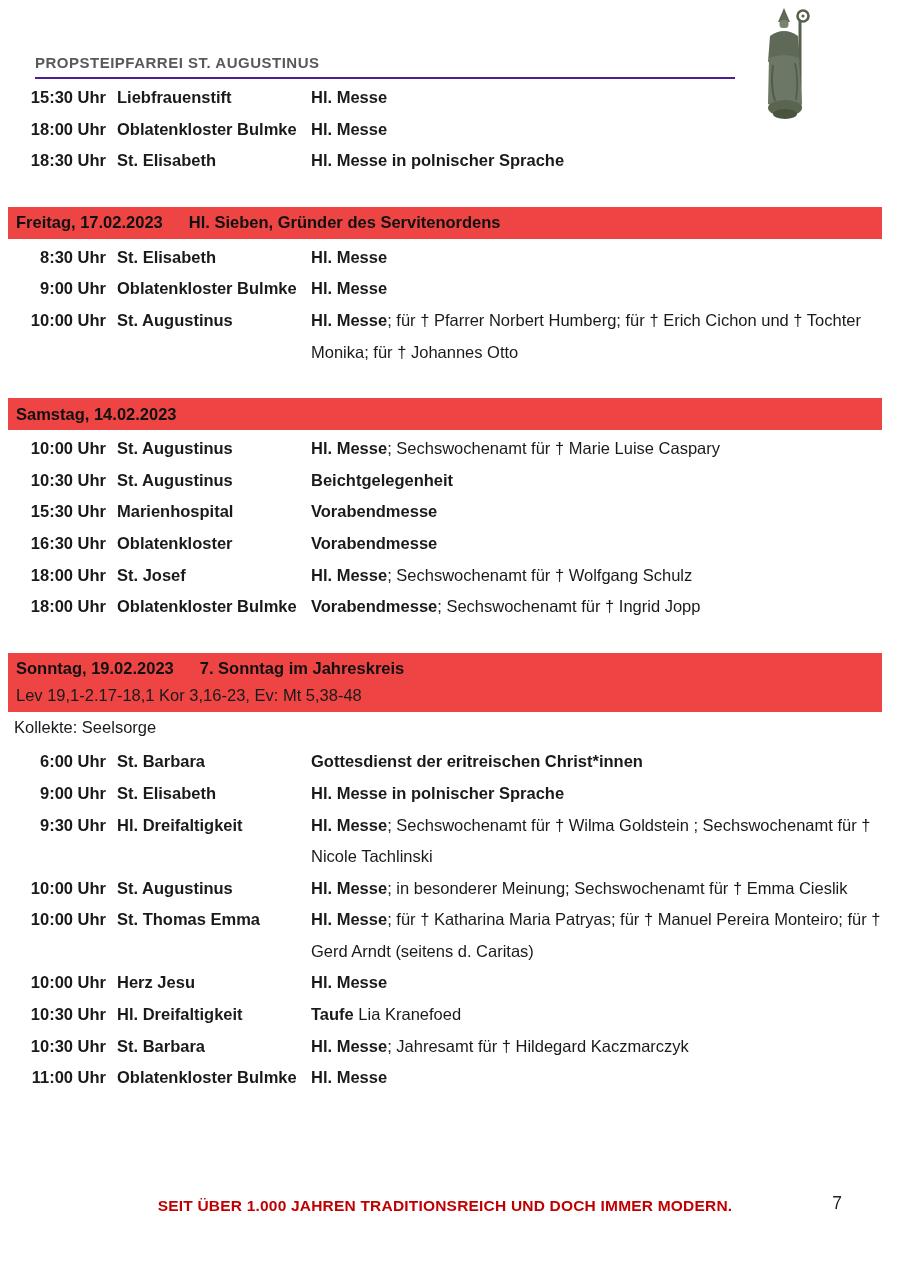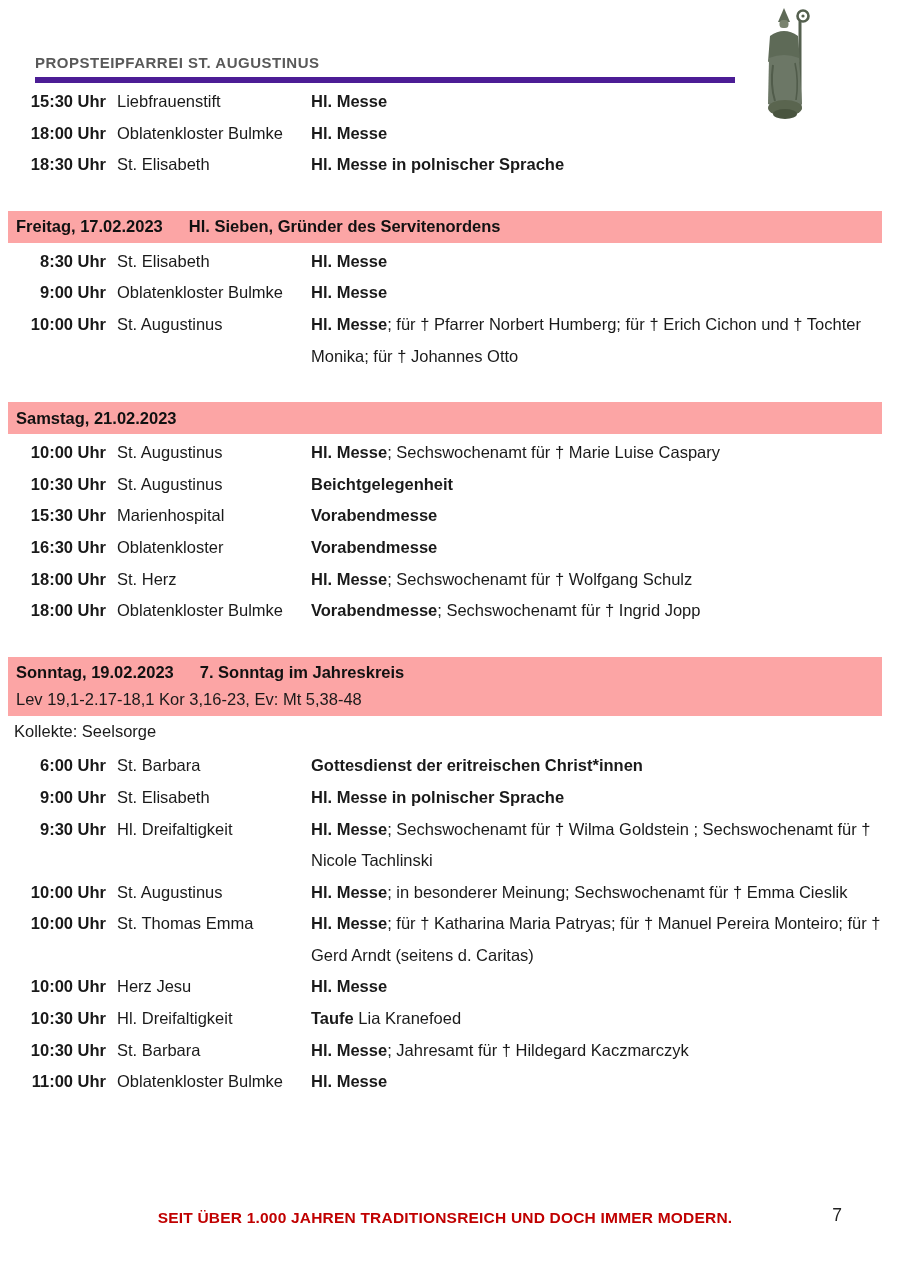--- a/index.html
+++ b/index.html
@@ -12,21 +12,21 @@
     font-family:"Liberation Sans", sans-serif;
     font-size:16.5px;
     color:#1a1a1a;
     overflow:hidden;
   }
   
   .header {
     margin:54px 0 0 35px;
     width:700px;
     padding-bottom:6px;
-    border-bottom:6px solid #4c1d95;
+    border-bottom:2px solid #4c1d95;
   }
   .header-title {
     font-size:15px;
     font-weight:700;
     letter-spacing:0.5px;
     color:#595959;
   }
   .statue {
     position:absolute;
     left:757px; top:5px;
@@ -40,40 +40,40 @@
   .t {
     width:92px;
     text-align:right;
     font-weight:700;
     white-space:nowrap;
     flex:none;
   }
   .l {
     width:194px;
     margin-left:11px;
-    font-weight:400;
+    font-weight:700;
     flex:none;
   }
   .d { flex:1; }
   .db { font-weight:700; }
   
   .daybar {
-    background:#fca5a5;
+    background:#ef4444;
     margin-top:30px;
     padding:2.5px 0 2.5px 8px;
   }
   .daybar-main { line-height:27px; font-weight:700; color:#111; }
   .daytitle { margin-left:26px; }
   .daybar-sub { line-height:27px; font-weight:400; color:#1a1a1a; }
   .kollekte-line { line-height:31.6px; margin-top:0; padding-left:6px; }
   .row { padding-left:6px; }
   
   .footer {
     position:absolute;
-    left:8px; right:27px; bottom:60px;
+    left:8px; right:27px; bottom:72px;
     text-align:center;
   }
   .slogan {
     color:#c00000;
     font-weight:700;
     font-size:15.5px;
     letter-spacing:0.2px;
   }
   .pagenum {
     position:absolute;
@@ -149,21 +149,21 @@
           <span class="t">10:00 Uhr</span>
           <span class="l">St. Augustinus</span>
           <span class="d"><span class="db">Hl. Messe</span><span>; für † Pfarrer Norbert Humberg; für † Erich Cichon und † Tochter Monika; für † Johannes Otto</span></span>
         </div>
       </div>
     </section>
 
     <section>
       <div class="daybar">
         <div class="daybar-main">
-          <span>Samstag, 21.02.2023</span><span class="daytitle"></span>
+          <span>Samstag, 14.02.2023</span><span class="daytitle"></span>
         </div>
       </div>
       <div class="rows">
         <div class="row">
           <span class="t">10:00 Uhr</span>
           <span class="l">St. Augustinus</span>
           <span class="d"><span class="db">Hl. Messe</span><span>; Sechswochenamt für † Marie Luise Caspary</span></span>
         </div>
         <div class="row">
           <span class="t">10:30 Uhr</span>
@@ -175,21 +175,21 @@
           <span class="l">Marienhospital</span>
           <span class="d"><span class="db">Vorabendmesse</span><span></span></span>
         </div>
         <div class="row">
           <span class="t">16:30 Uhr</span>
           <span class="l">Oblatenkloster</span>
           <span class="d"><span class="db">Vorabendmesse</span><span></span></span>
         </div>
         <div class="row">
           <span class="t">18:00 Uhr</span>
-          <span class="l">St. Herz</span>
+          <span class="l">St. Josef</span>
           <span class="d"><span class="db">Hl. Messe</span><span>; Sechswochenamt für † Wolfgang Schulz</span></span>
         </div>
         <div class="row">
           <span class="t">18:00 Uhr</span>
           <span class="l">Oblatenkloster Bulmke</span>
           <span class="d"><span class="db">Vorabendmesse</span><span>; Sechswochenamt für † Ingrid Jopp</span></span>
         </div>
       </div>
     </section>
 

